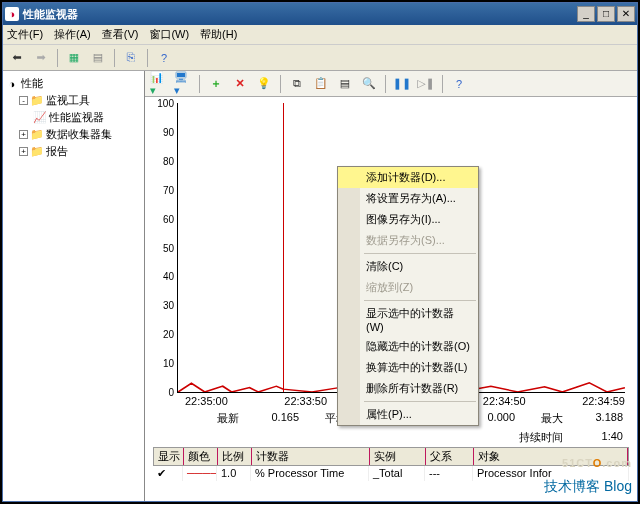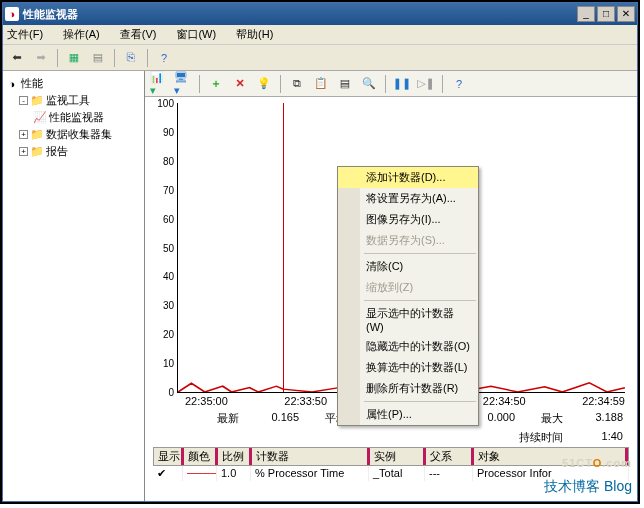--- a/index.html
+++ b/index.html
@@ -3,42 +3,42 @@
 <meta charset="utf-8">
 <style>
   * { box-sizing: border-box; margin: 0; padding: 0; font-family: "Microsoft YaHei", SimSun, Arial, sans-serif; font-size: 11px; }
   html, body { width: 644px; height: 508px; overflow: hidden; background: #fff; }
   .outer { border: 2px solid #000; width: 640px; height: 504px; position: relative; }
   .window { border: 1px solid #4a6ea9; width: 100%; height: 100%; display: flex; flex-direction: column; background: #ece9d8; }
   .titlebar { background: linear-gradient(#3a6ea5,#1f4f8a); color: #fff; height: 22px; display: flex; align-items: center; padding: 0 2px; }
   .titlebar .icon { width: 14px; height: 14px; background: #fff; border-radius: 2px; margin-right: 4px; display:flex;align-items:center;justify-content:center;color:#c03; }
   .titlebar .title { flex: 1; font-weight: bold; }
   .titlebar .wbtn { width: 18px; height: 16px; background: #d4d0c8; border: 1px solid #888; margin-left: 2px; color:#000; text-align:center; line-height:14px; font-family: Arial; font-size:10px;}
-  .menubar { background: #ece9d8; height: 20px; display: flex; align-items: center; padding: 0 4px; gap: 20px; color:#000; border-bottom:1px solid #ccc;}
+  .menubar { background: #ece9d8; height: 20px; display: flex; align-items: center; padding: 0 4px; gap: 11px; color:#000; border-bottom:1px solid #ccc;}
   .toolbar1 { background: #ece9d8; height: 26px; display: flex; align-items: center; padding: 0 4px; gap: 4px; border-bottom:1px solid #aaa;}
   .tbtn { width: 20px; height: 20px; display:flex;align-items:center;justify-content:center; border:1px solid transparent; color:#333;}
   .sep { width: 1px; height: 18px; background: #aaa; margin: 0 2px;}
   .body { flex: 1; display: flex; overflow:hidden;}
   .tree { width: 142px; border-right: 1px solid #888; background: #fff; padding: 4px 2px; color:#000;}
   .tree .node { display:flex; align-items:center; gap:2px; padding:1px 0;}
   .tree .exp { width:9px;height:9px;border:1px solid #888;font-size:8px;line-height:7px;text-align:center;color:#000;background:#fff;}
   .tree .ico { width:14px;height:14px;display:inline-flex;align-items:center;justify-content:center;}
   .tree .children { margin-left: 14px; }
   .right { flex:1; display:flex; flex-direction:column; background:#fff; overflow:hidden;}
   .right-toolbar { height: 26px; background:#f3f2eb; border-bottom:1px solid #aaa; display:flex; align-items:center; padding:0 4px; gap:4px;}
   .chart-area { flex:1; position:relative; background:#fff; padding:6px 8px 2px 8px; overflow:hidden;}
   .chart-box { position:relative; height: 290px; border:1px solid #000; border-top:none; border-right:none; margin-left:24px; margin-right:4px;}
   .ylabel { position:absolute; right:100%; margin-right:4px; font-size:10px; transform:translateY(-50%); color:#000;}
   svg.chartsvg { width:100%; height:100%; }
   .xaxis { display:flex; justify-content:space-between; margin-left:32px; margin-right:4px; font-size:10px; padding-top:2px;}
   .stats { display:flex; gap:12px; margin:4px 0 2px 0; font-size:11px; justify-content:flex-end; padding-right:6px;}
   .stats .lbl{ margin-left:14px;}
   .stats .val{ min-width:48px; text-align:right;}
   .legend-hdr { display:flex; background:#ece9d8; border:1px solid #999; font-size:11px;}
-  .legend-hdr span{ border-right:3px solid #be185d; padding:1px 4px; overflow:hidden; white-space:nowrap;}
+  .legend-hdr span{ border-right:1px solid #be185d; padding:1px 4px; overflow:hidden; white-space:nowrap;}
   .legend-row { display:flex; background:#fff; font-size:11px;}
   .legend-row span{ border-right:1px solid #eee; padding:1px 4px; overflow:hidden; white-space:nowrap;}
   .context-menu { position:absolute; left:335px; top:148px; width:142px; background:#f3f2ea; border:1px solid #8a867a; box-shadow:2px 2px 3px rgba(0,0,0,0.3); z-index:10;margin-top:16px;}
   .context-menu .strip{position:absolute;left:0;top:0;bottom:0;width:22px;background:#e6e2d5;}
   .context-menu .item { position:relative; padding:3px 8px 3px 28px; color:#000;}
   .context-menu .item.hl { background:#fff68f;}
   .context-menu .item.dis { color:#9e9a8e;}
   .context-menu hr { border:none; border-top:1px solid #c5c2b8; margin:2px 2px 2px 26px;}
   .watermark { position:absolute; right:6px; bottom:6px; text-align:right; color:#d9d4c0; font-family: Arial; pointer-events:none;}
   .watermark .big{ font-size:34px; font-weight:bold; letter-spacing:1px; line-height:30px;}

